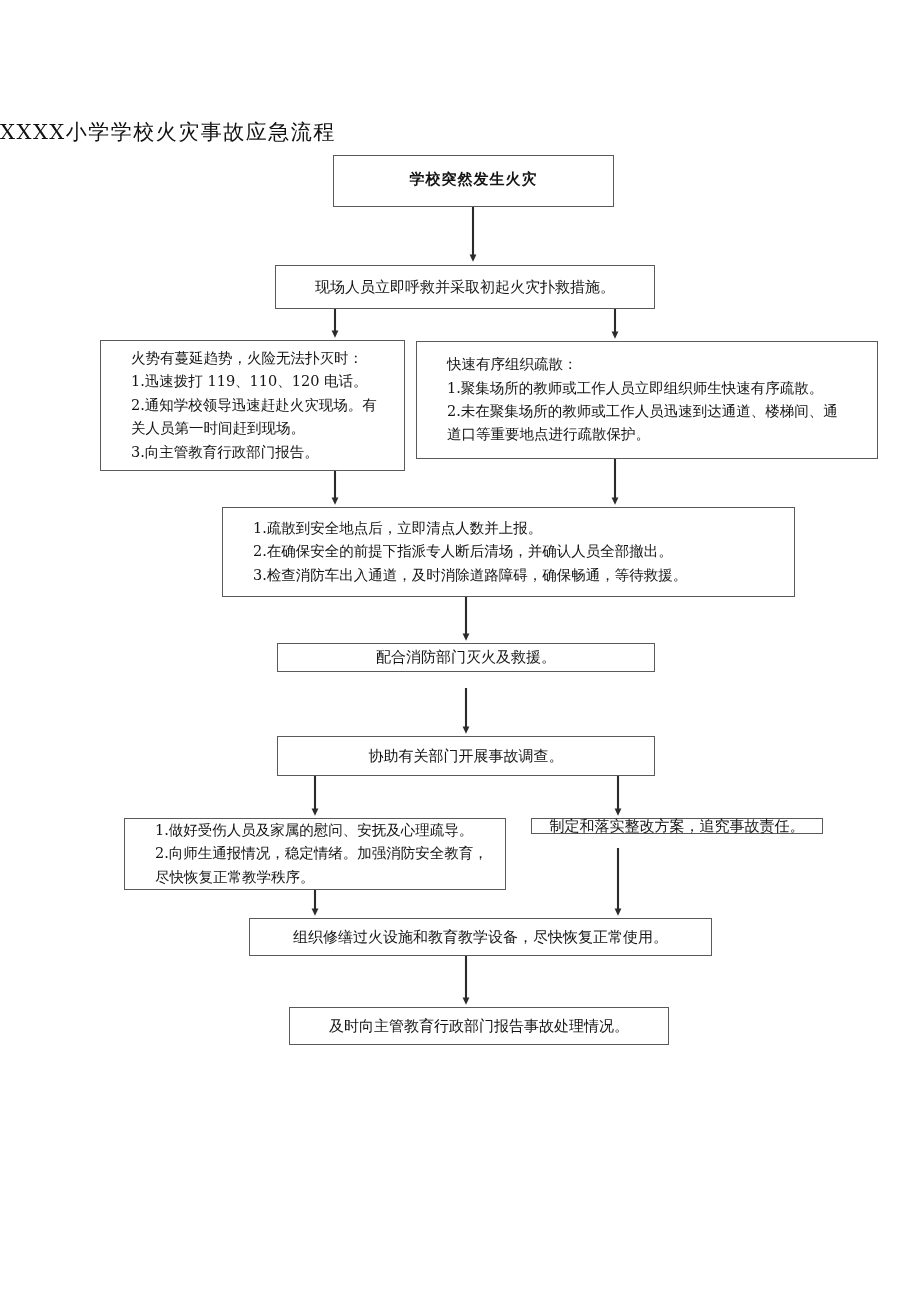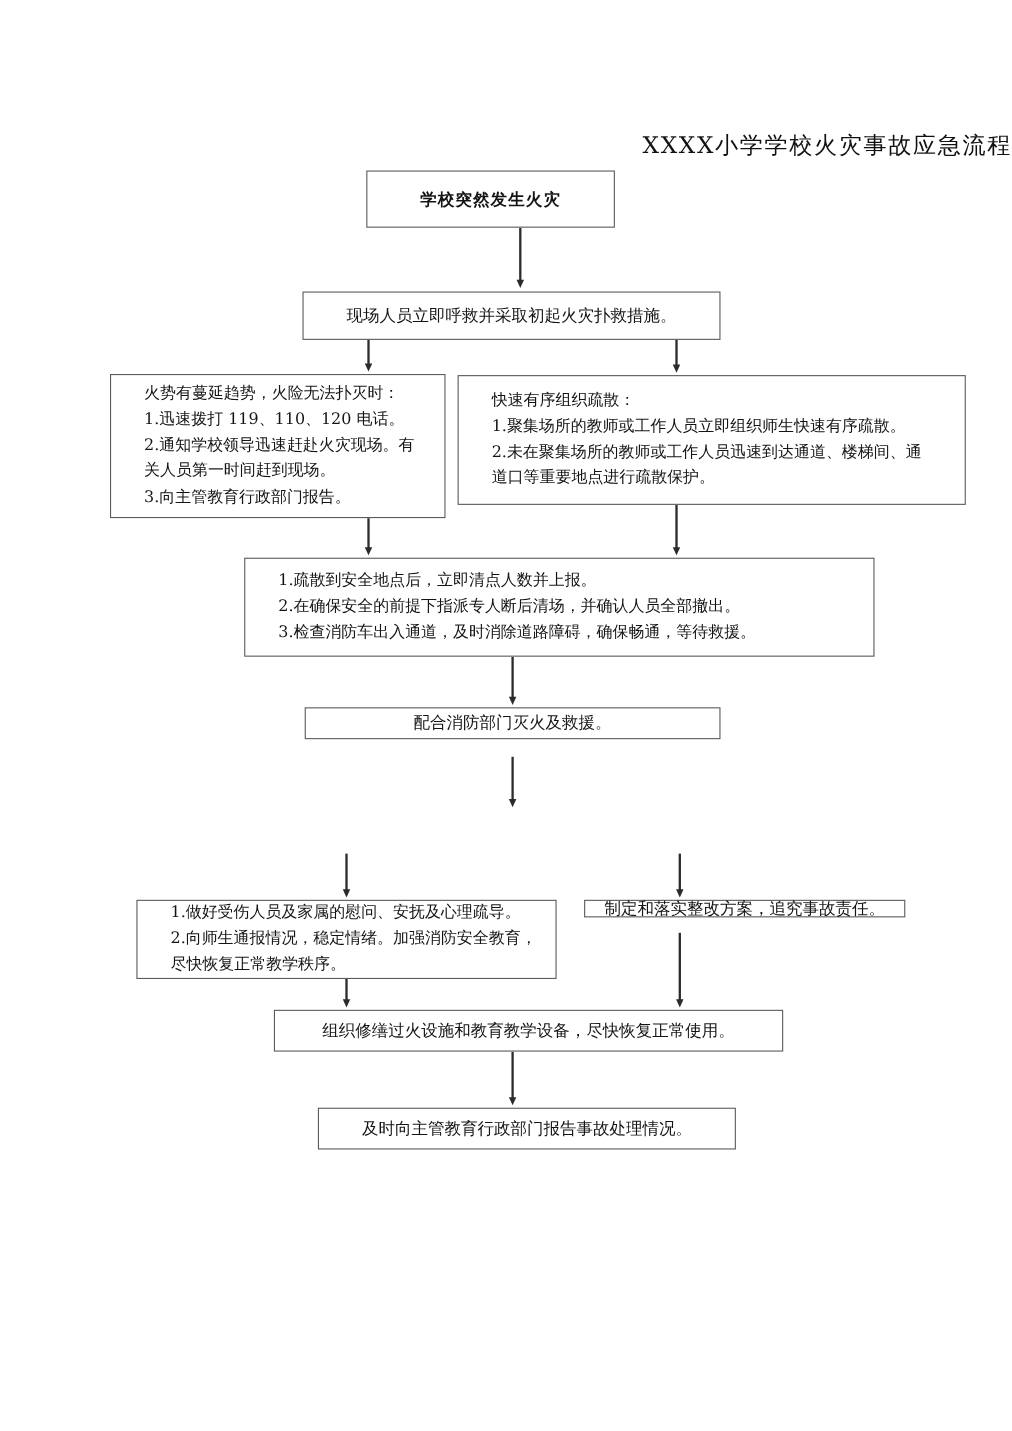--- a/index.html
+++ b/index.html
@@ -26,21 +26,21 @@
     left: 0; top: 0;
     width: 920px;
     height: 1301px;
     pointer-events: none;
   }
   .title {
     position: absolute;
     left: 0;
     top: 118px;
     width: 920px;
-    text-align: right;
+    text-align: left;
     font-family: "DejaVu Serif", "Liberation Serif", serif;
     font-size: 21px;
     letter-spacing: 1.5px;
     color: #111;
     white-space: nowrap;
   }
   .node {
     position: absolute;
     box-sizing: border-box;
     border: 1.5px solid #5a5a5a;
@@ -74,21 +74,21 @@
   .node.multi {
     display: flex;
     flex-direction: column;
     justify-content: center;
   }
   .node.multi .line {
     padding-left: 2px;
   }
 
   
-  #n-fire      { left: 333px; top: 155px;  width: 226px; height: 52px;  }
+  #n-fire      { left: 333px; top: 155px;  width: 281px; height: 52px; font-family: Liberation Mono, monospace;  }
   #n-alarm     { left: 275px; top: 265px;  width: 380px; height: 44px;  }
   #n-spread    { left: 100px; top: 340px;  width: 305px; height: 131px; }
   #n-evacuate  { left: 416px; top: 341px;  width: 462px; height: 118px; }
   #n-count     { left: 222px; top: 507px;  width: 573px; height: 90px;  }
   #n-assist    { left: 277px; top: 643px;  width: 378px; height: 29px;  }
   #n-investig  { left: 277px; top: 736px;  width: 378px; height: 40px;  }
   #n-comfort   { left: 124px; top: 818px;  width: 382px; height: 72px;  }
   #n-rectify   { left: 531px; top: 818px;  width: 292px; height: 16px;  }
   #n-repair    { left: 249px; top: 918px;  width: 463px; height: 38px;  }
   #n-report    { left: 289px; top: 1007px; width: 380px; height: 38px;  }
@@ -160,20 +160,23 @@
   <div class="node multi" id="n-count">
     <span class="line">1.疏散到安全地点后，立即清点人数并上报。</span>
     <span class="line">2.在确保安全的前提下指派专人断后清场，并确认人员全部撤出。</span>
     <span class="line">3.检查消防车出入通道，及时消除道路障碍，确保畅通，等待救援。</span>
   </div>
 
   <div class="node center" id="n-assist">
     <span class="line">配合消防部门灭火及救援。</span>
   </div>
 
+  <div class="node center" id="n-investig">
+    <span class="line">协助有关部门开展事故调查。</span>
+  </div>
 
   <div class="node multi" id="n-comfort">
     <span class="line">1.做好受伤人员及家属的慰问、安抚及心理疏导。</span>
     <span class="line">2.向师生通报情况，稳定情绪。加强消防安全教育，</span>
     <span class="line">尽快恢复正常教学秩序。</span>
   </div>
 
   <div class="node center" id="n-rectify">
     <span class="line">制定和落实整改方案，追究事故责任。</span>
   </div>

